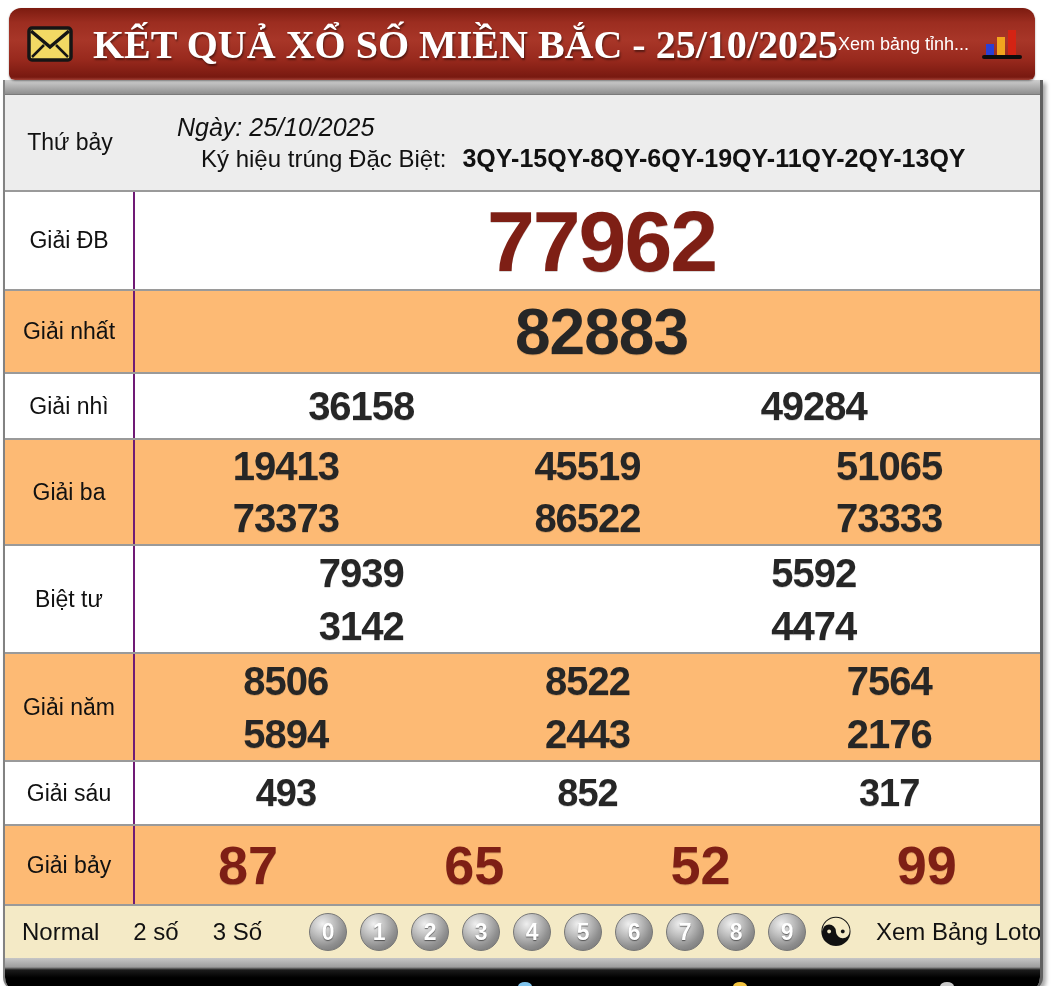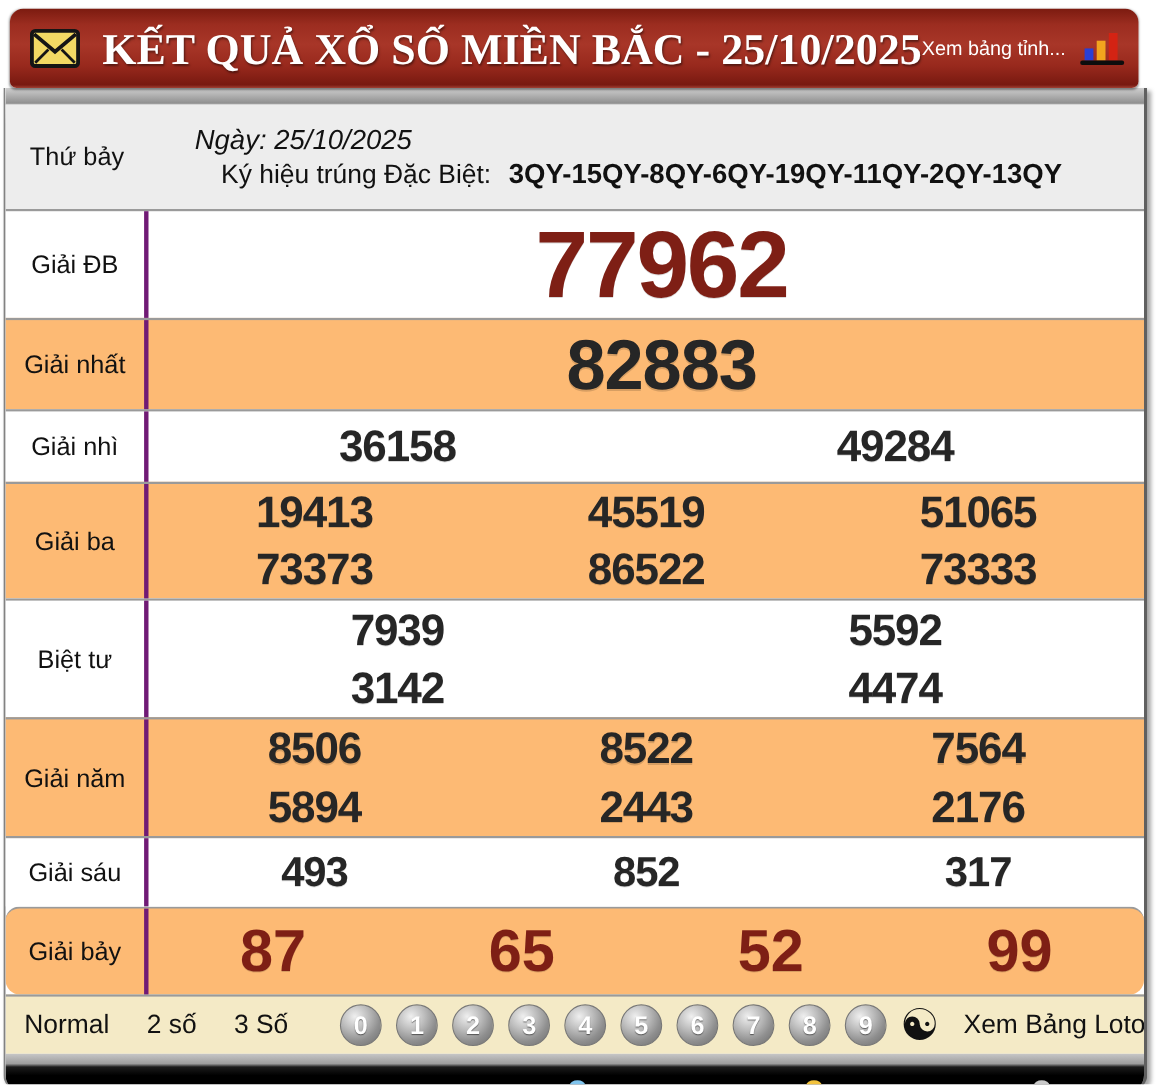--- a/index.html
+++ b/index.html
@@ -31,21 +31,21 @@
     border-radius:0 0 14px 14px;overflow:hidden;background:#fff;
     box-shadow:3px 3px 4px rgba(0,0,0,.35);
   }
   .topband{height:14px;background:linear-gradient(180deg,#cfcfcf,#8f8f8f);border-bottom:1px solid #7a7a7a;}
 
   .row{display:flex;background:#fff;}
   .row.gray{background:#fdba74;}
   .row + .row{border-top:2px solid #9a9a9a;}
   .plabel{
     width:130px;min-width:130px;display:flex;align-items:center;justify-content:center;
-    font-size:23px;color:#111;border-right:4px solid #701a75;box-sizing:border-box;
+    font-size:23px;color:#111;border-right:2px solid #701a75;box-sizing:border-box;
   }
   .pvals{flex:1;display:grid;align-items:center;justify-items:center;}
   .cols-1{grid-template-columns:1fr;padding-left:28px;}
   .cols-2{grid-template-columns:repeat(2,1fr);}
   .cols-3{grid-template-columns:repeat(3,1fr);}
   .cols-4{grid-template-columns:repeat(4,1fr);}
   .num{font-weight:bold;color:#262626;letter-spacing:-1px;line-height:1;text-shadow:0 1px 0 rgba(0,0,0,.15);}
 
   .r-info{height:95px;background:#ededed;}
   .r-info .plabel{border-right:none;}
@@ -54,21 +54,21 @@
   .symbol-line{margin-left:66px;font-size:24px;color:#111;display:flex;align-items:baseline;}
   .symbol-value{font-weight:bold;font-size:25px;margin-left:16px;letter-spacing:0;}
 
   .r-db{height:97px;}   .r-db .num{font-size:86px;color:#7e1f15;letter-spacing:-2px;}
   .r-1{height:81px;}    .r-1 .num{font-size:64px;}
   .r-2{height:64px;}    .r-2 .num{font-size:40px;}
   .r-3{height:104px;}   .r-3 .num{font-size:40px;}
   .r-4{height:106px;}   .r-4 .num{font-size:40px;}
   .r-5{height:106px;}   .r-5 .num{font-size:40px;}
   .r-6{height:62px;}    .r-6 .num{font-size:38px;}
-  .r-7{height:78px;border-radius:13px;}    .r-7 .num{font-size:54px;color:#7e1f15;letter-spacing:0;text-align:center;}
+  .r-7{height:78px;}    .r-7 .num{font-size:54px;color:#7e1f15;letter-spacing:0;text-align:center;}
 
   
   .toolbar{
     height:52px;background:#f4eac6;border-top:2px solid #9a9a9a;
     display:flex;align-items:center;font-size:24px;color:#111;
   }
   .mode{padding:0 17px;cursor:pointer;white-space:nowrap;}
   .vsep{width:1px;height:42px;background:#9a9a9a;}
   .balls{display:flex;align-items:center;gap:13px;margin-left:30px;}
   .ball{

